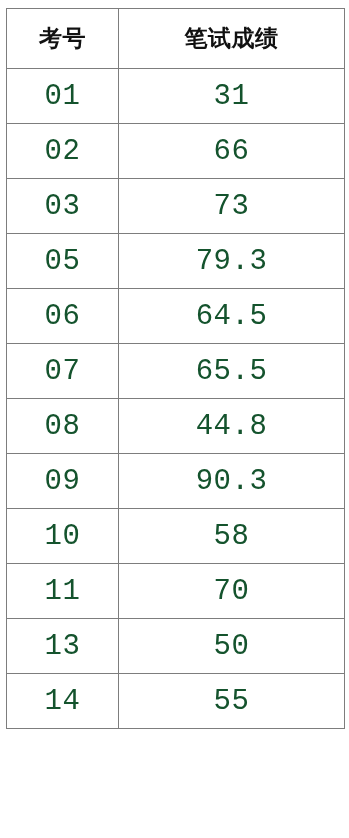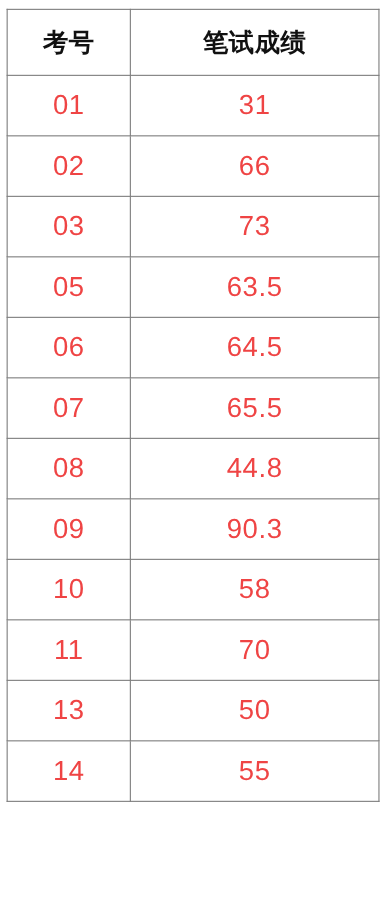--- a/index.html
+++ b/index.html
@@ -22,20 +22,21 @@
     left: 6px;
     top: 8px;
     width: 338px;
   }
 
   table.score-table {
     border-collapse: collapse;
     table-layout: fixed;
     width: 338px;
     border: 1px solid #6e6e6e;
+    font-family: Liberation Mono, monospace;
   }
 
   table.score-table col.col-id    { width: 112px; }
   table.score-table col.col-score { width: 226px; }
 
   table.score-table th,
   table.score-table td {
     border: 1px solid #7d7d7d;
     text-align: center;
     vertical-align: middle;
@@ -46,24 +47,24 @@
   table.score-table thead th {
     height: 59px;
     font-size: 23px;
     font-weight: 700;
     letter-spacing: 0.5px;
     color: #111111;
   }
 
   table.score-table tbody td {
     height: 54px;
-    font-size: 25px;
+    font-size: 29px;
     font-weight: 400;
     letter-spacing: 0.5px;
-    color: #ef4444;
+    color: #14532d;
   }
 
   table.score-table tbody td.cell-id {
     font-variant-numeric: lining-nums;
   }
 </style>
 </head>
 <body>
 
 <div id="score-table-wrap">
@@ -86,21 +87,21 @@
         <tr>
           <td class="cell-id">02</td>
           <td class="cell-score">66</td>
         </tr>
         <tr>
           <td class="cell-id">03</td>
           <td class="cell-score">73</td>
         </tr>
         <tr>
           <td class="cell-id">05</td>
-          <td class="cell-score">63.5</td>
+          <td class="cell-score">79.3</td>
         </tr>
         <tr>
           <td class="cell-id">06</td>
           <td class="cell-score">64.5</td>
         </tr>
         <tr>
           <td class="cell-id">07</td>
           <td class="cell-score">65.5</td>
         </tr>
         <tr>

